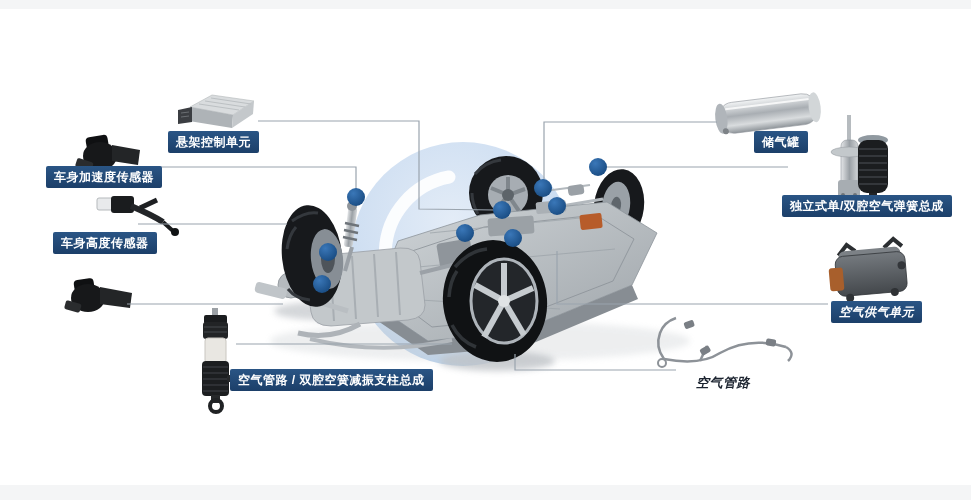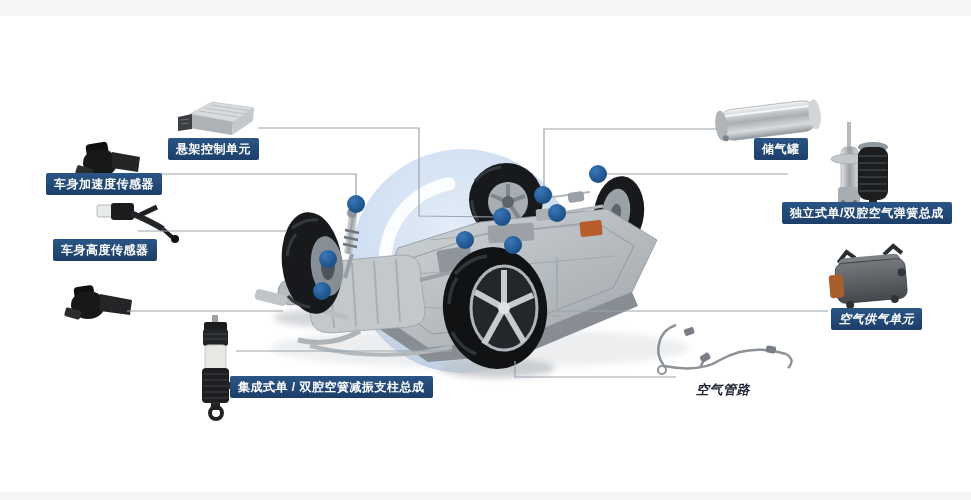--- a/index.html
+++ b/index.html
@@ -1,17 +1,17 @@
 <!DOCTYPE html>
 <html><head>
 <meta charset="utf-8">
 <style>
   html,body{margin:0;padding:0;background:#f4f5f6;}
   .stage{
-    position:relative;width:971px;height:476px;margin:16px auto;
+    position:relative;width:971px;height:476px;margin:9px auto;
     background:#ffffff;overflow:hidden;
     font-family:"Liberation Sans","DejaVu Sans",sans-serif;
   }
   .stage svg{position:absolute;left:0;top:0;}
   .badge{
     position:absolute;
     background:linear-gradient(180deg,#2a5585 0%,#1c3f69 100%);
     color:#ffffff;font-weight:bold;font-size:12px;line-height:14px;
     padding:4px 8px;border-radius:2px;white-space:nowrap;
     letter-spacing:0.5px;
@@ -261,19 +261,19 @@
     <circle cx="543" cy="179" r="9" fill="url(#gDot)"></circle>
     <circle cx="557" cy="197" r="9" fill="url(#gDot)"></circle>
     <circle cx="513" cy="229" r="9" fill="url(#gDot)"></circle>
     <circle cx="598" cy="158" r="9" fill="url(#gDot)"></circle>
   </g>
 </svg>
 
 <div class="badge" style="left:168px;top:122px;">悬架控制单元</div>
 <div class="badge" style="left:46px;top:157px;">车身加速度传感器</div>
 <div class="badge" style="left:53px;top:223px;">车身高度传感器</div>
-<div class="badge" style="left:230px;top:360px;">集成式单 / 双腔空簧减振支柱总成</div>
+<div class="badge" style="left:230px;top:360px;">空气管路 / 双腔空簧减振支柱总成</div>
 <div class="badge" style="left:754px;top:122px;">储气罐</div>
 <div class="badge" style="left:782px;top:186px;">独立式单/双腔空气弹簧总成</div>
 <div class="badge" style="left:831px;top:292px;font-style:italic;">空气供气单元</div>
 <div class="plain-label" style="left:696px;top:365px;">空气管路</div>
 
 </div>
 
 </body></html>

